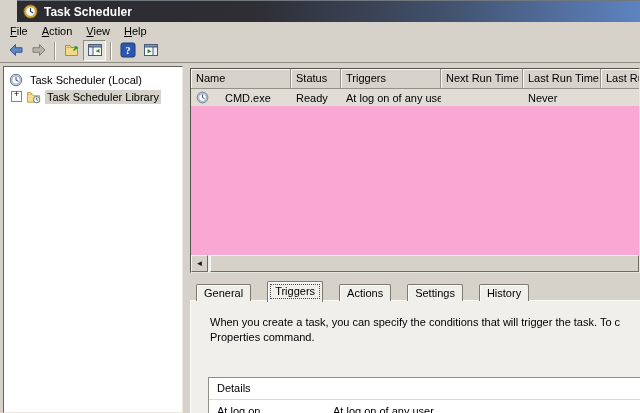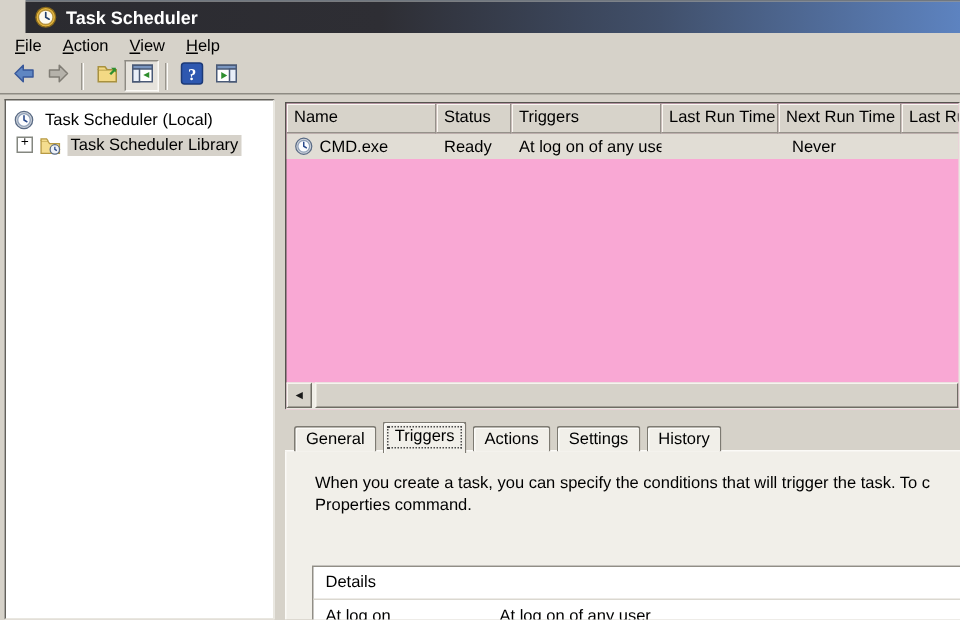--- a/index.html
+++ b/index.html
@@ -50,38 +50,38 @@
     border:1px solid;border-color:#55534e #e9e7e0 #e9e7e0 #55534e;overflow:hidden;box-sizing:border-box;
   }
   .list-header{display:flex;height:20px;}
   .hcell{
     flex:none;background:#d7d3ca;border-right:1px solid #95918a;border-bottom:1px solid #95918a;
     box-shadow:inset 1px 1px 0 #faf8f3;padding:3px 0 0 5px;box-sizing:border-box;
     white-space:nowrap;overflow:hidden;
   }
   .c0{width:100px}.c1{width:50px}.c2{width:100px}.c3{width:82px}.c4{width:78px}.c5{width:120px}
   .list-row{display:flex;height:17px;align-items:center;background:#e1ddd5;width:530px;}
-  .rcell{flex:none;padding-left:5px;box-sizing:border-box;white-space:nowrap;overflow:hidden;}
+  .rcell{flex:none;padding-left:5px;box-sizing:border-box;white-space:nowrap;overflow:hidden;gap:12px;}
   .rcell.name{display:flex;align-items:center;}
   .rcell .row-icon{width:14px;height:14px;margin-right:3px;flex:none;}
   .hscroll{
     position:absolute;left:0;right:0;bottom:0;height:17px;background:#f0eee7;
     display:flex;align-items:stretch;
   }
   .scroll-btn{
     width:17px;flex:none;background:#d6d2c9;border:1px solid;border-color:#f6f4ee #6f6c64 #6f6c64 #f6f4ee;
     display:flex;align-items:center;justify-content:center;font-size:8px;box-sizing:border-box;color:#1a1a1a;
   }
   .scroll-thumb{flex:1;background:#d6d2c9;border:1px solid;border-color:#f6f4ee #6f6c64 #6f6c64 #f6f4ee;margin-left:2px;box-sizing:border-box;}
   
   .bottom-pane{position:absolute;left:190px;top:217px;right:0;bottom:0;}
   .tabstrip{position:absolute;top:0;left:0;right:0;height:21px;display:flex;align-items:flex-end;padding-left:6px;z-index:3;}
   .tab{
     background:#f1efe9;border:1px solid #7d7a72;border-bottom:none;border-radius:2px 2px 0 0;
-    height:17px;line-height:16px;padding:0 7px;margin-right:4px;box-shadow:inset 1px 1px 0 #fbfaf7;
+    height:17px;line-height:16px;padding:0 7px;margin-right:16px;box-shadow:inset 1px 1px 0 #fbfaf7;
     white-space:nowrap;box-sizing:border-box;
   }
   .tab.active{
     height:21px;line-height:19px;margin-bottom:-1px;position:relative;z-index:4;
     outline:1px dotted #4a4a4a;outline-offset:-4px;
   }
   .tab-page{
     position:absolute;top:20px;left:0;right:0;bottom:0;background:#f1efe9;
     border-top:1px solid #fbfaf7;box-shadow:inset 1px 0 0 #fbfaf7;z-index:1;
   }
@@ -200,22 +200,22 @@
       </span>
       <span class="tree-label selected">Task Scheduler Library</span>
     </div>
   </div>
 
   <div class="list-view">
     <div class="list-header">
       <span class="hcell c0">Name</span>
       <span class="hcell c1">Status</span>
       <span class="hcell c2">Triggers</span>
+      <span class="hcell c3">Next Run Time</span>
       <span class="hcell c4">Last Run Time</span>
-      <span class="hcell c3">Next Run Time</span>
       <span class="hcell c5">Last Run</span>
     </div>
     <div class="list-row">
       <span class="rcell name c0">
         <span class="row-icon">
           <svg viewBox="0 0 16 16" width="13" height="13">
             <circle cx="8" cy="8" r="6.6" fill="#cdd2da" stroke="#5a6b85"></circle>
             <circle cx="8" cy="8" r="4.8" fill="#fbfcfe" stroke="#8fa0b8"></circle>
             <path d="M8 4.8 V8 l2.2 1.3" stroke="#2a4a8c" stroke-width="1.2" fill="none" stroke-linecap="round"></path>
           </svg>

